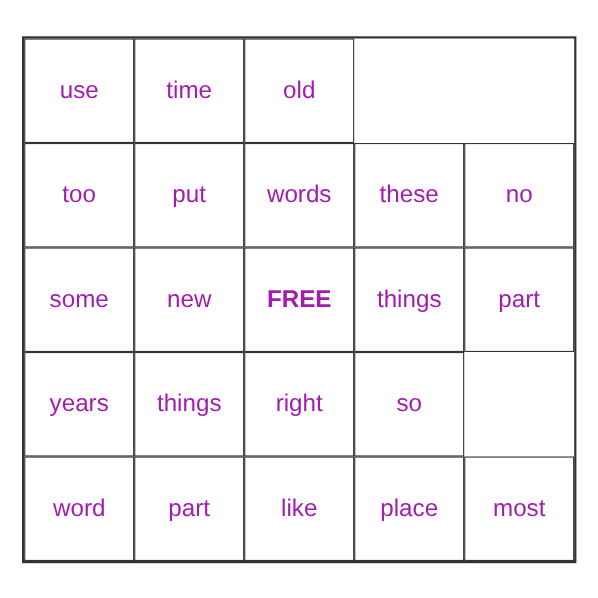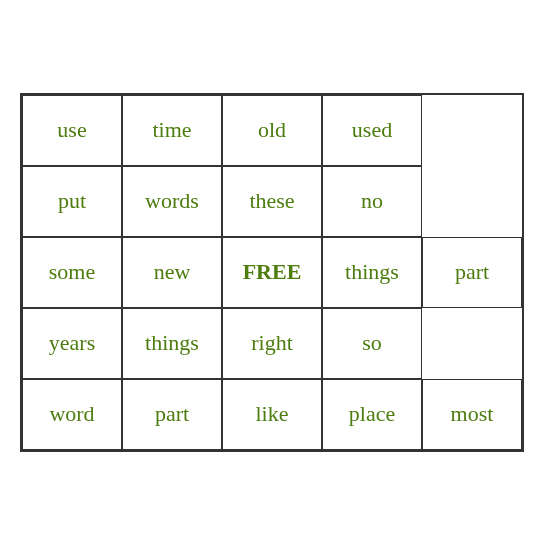--- a/index.html
+++ b/index.html
@@ -22,46 +22,46 @@
       border: 2px solid #333;
       display: inline-block;
     }
 
     .bingo-row {
       display: flex;
     }
 
     .bingo-cell {
       width: 100px;
-      height: 71px;
+      height: 95px;
       border: 1px solid #333;
       display: flex;
       align-items: center;
       justify-content: center;
       font-size: 22px;
-      font-family: Liberation Serif, serif;
-      color: #4d7c0f;
+      font-family: Liberation Sans, sans-serif;
+      color: #a21caf;
       cursor: pointer;
     }
 
     .bingo-cell.free {
       font-weight: bold;
     }
   </style>
 </head>
 <body>
 
 <div class="bingo-card">
 <div class="bingo-row">
       <div class="bingo-cell">use</div>
       <div class="bingo-cell">time</div>
       <div class="bingo-cell">old</div>
-      <div class="bingo-cell">used</div>
     </div>
     <div class="bingo-row">
+      <div class="bingo-cell">too</div>
       <div class="bingo-cell">put</div>
       <div class="bingo-cell">words</div>
       <div class="bingo-cell">these</div>
       <div class="bingo-cell">no</div>
     </div>
     <div class="bingo-row">
       <div class="bingo-cell">some</div>
       <div class="bingo-cell">new</div>
       <div class="bingo-cell free">FREE</div>
       <div class="bingo-cell">things</div>

